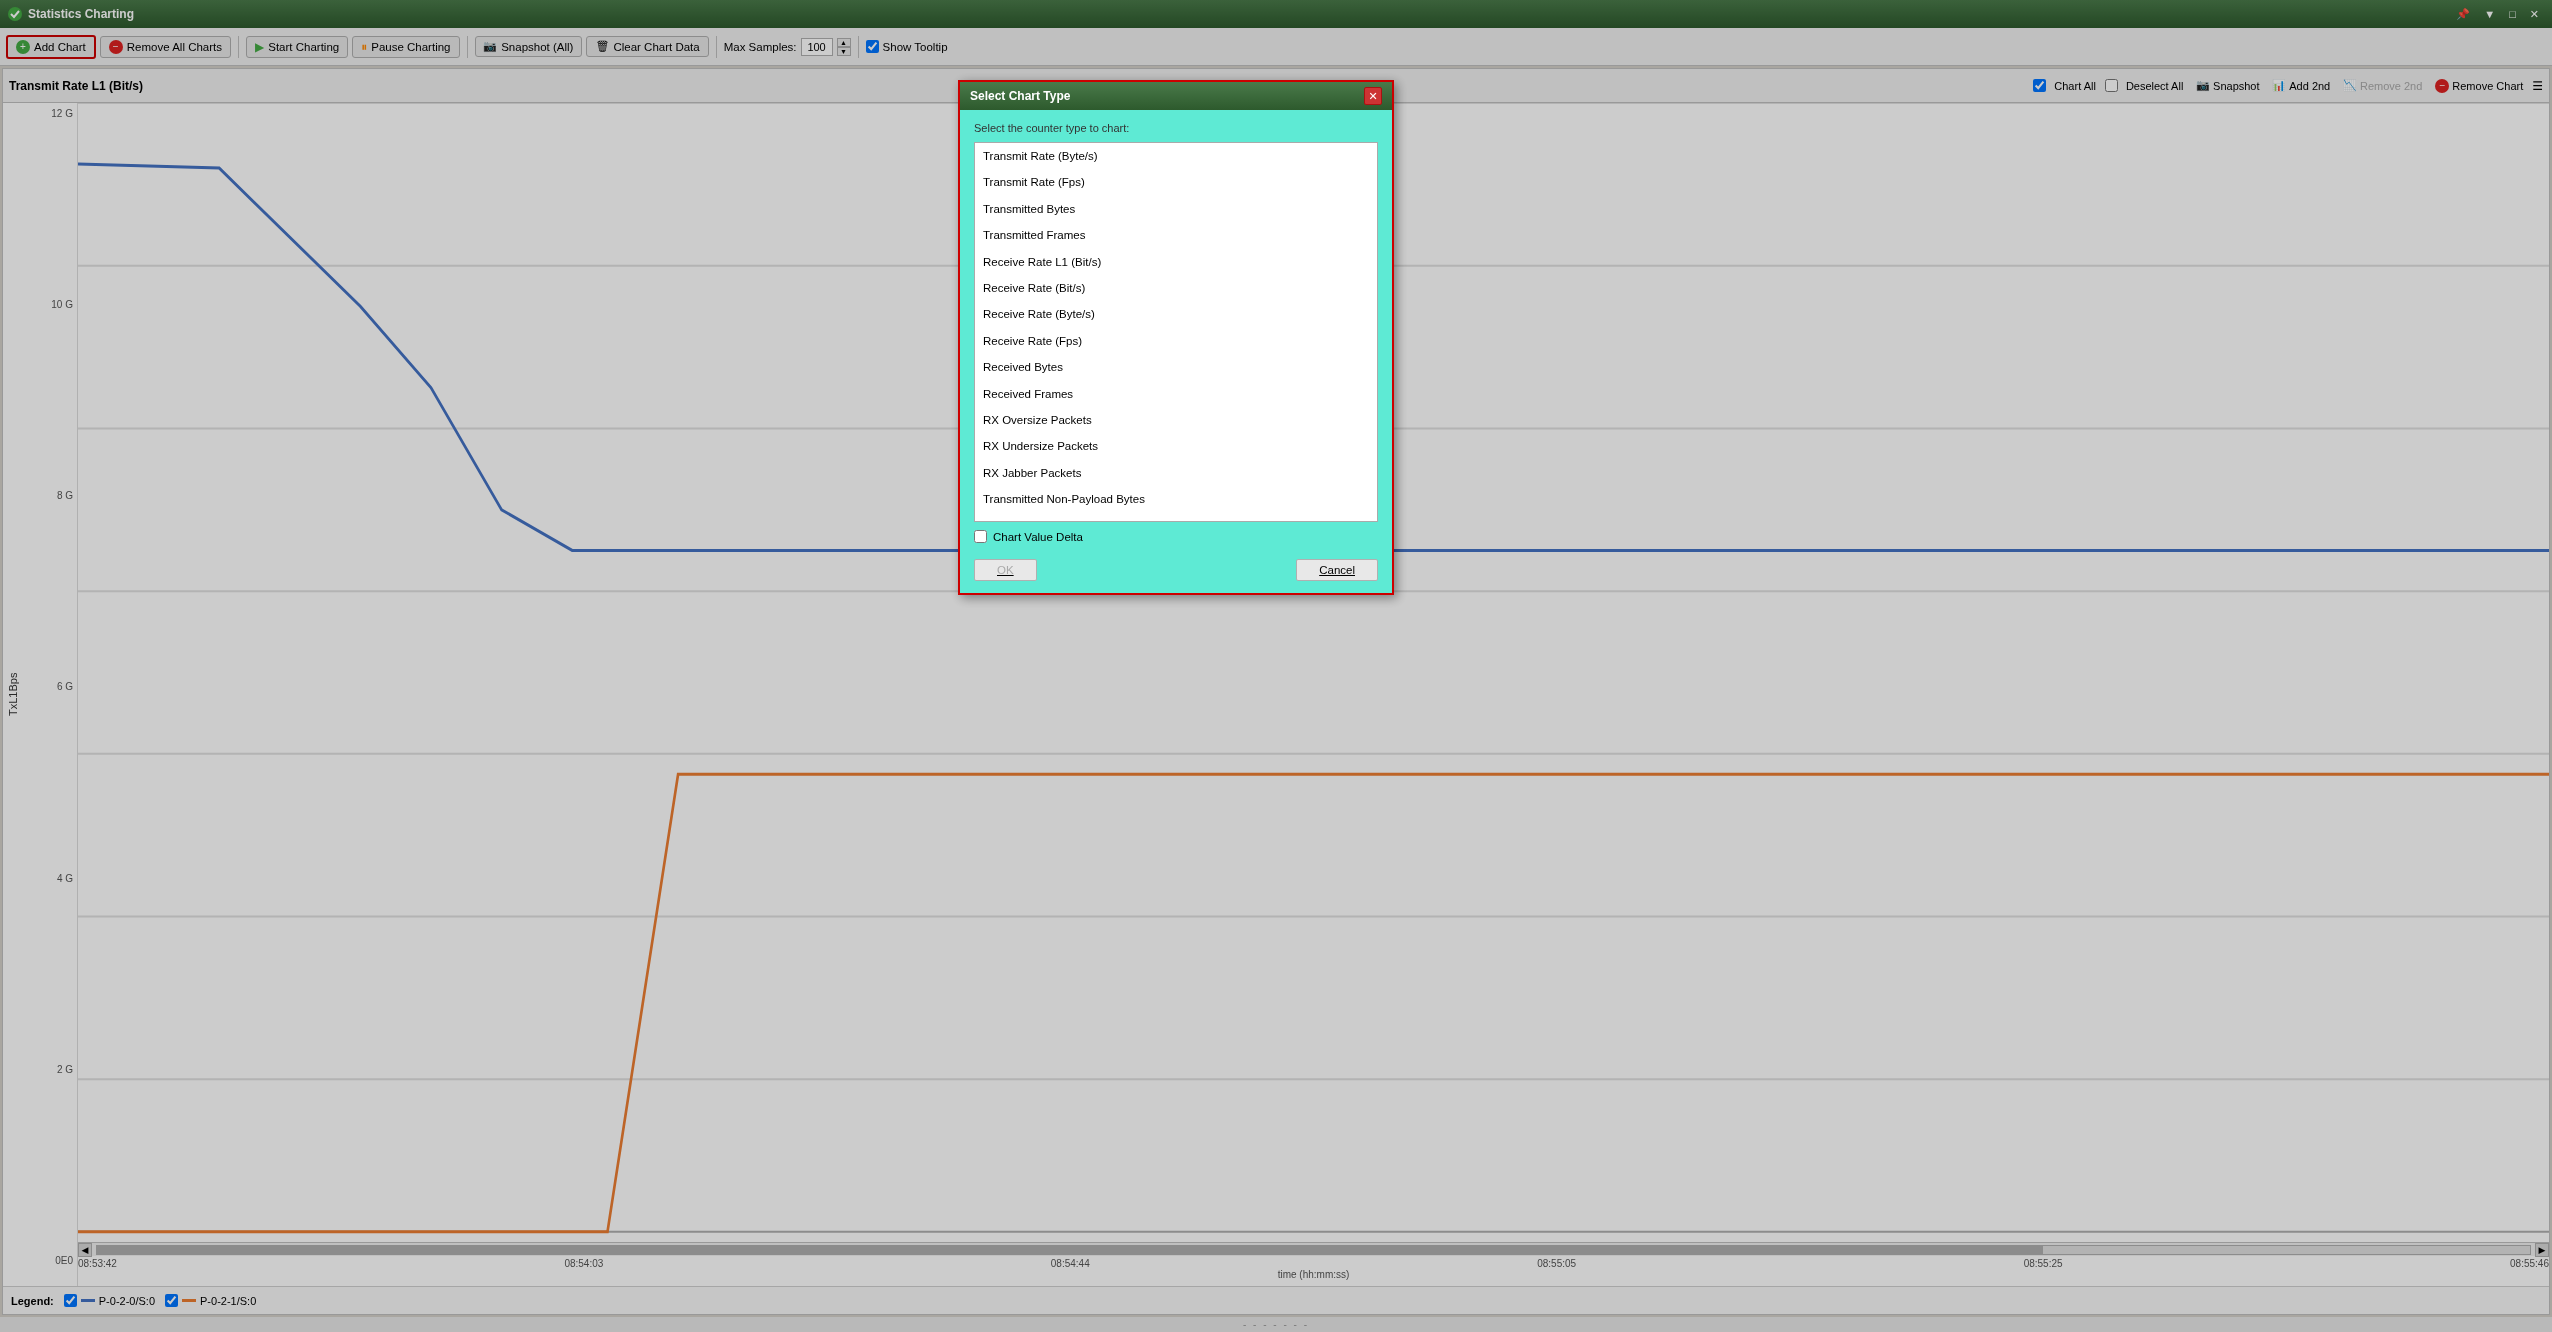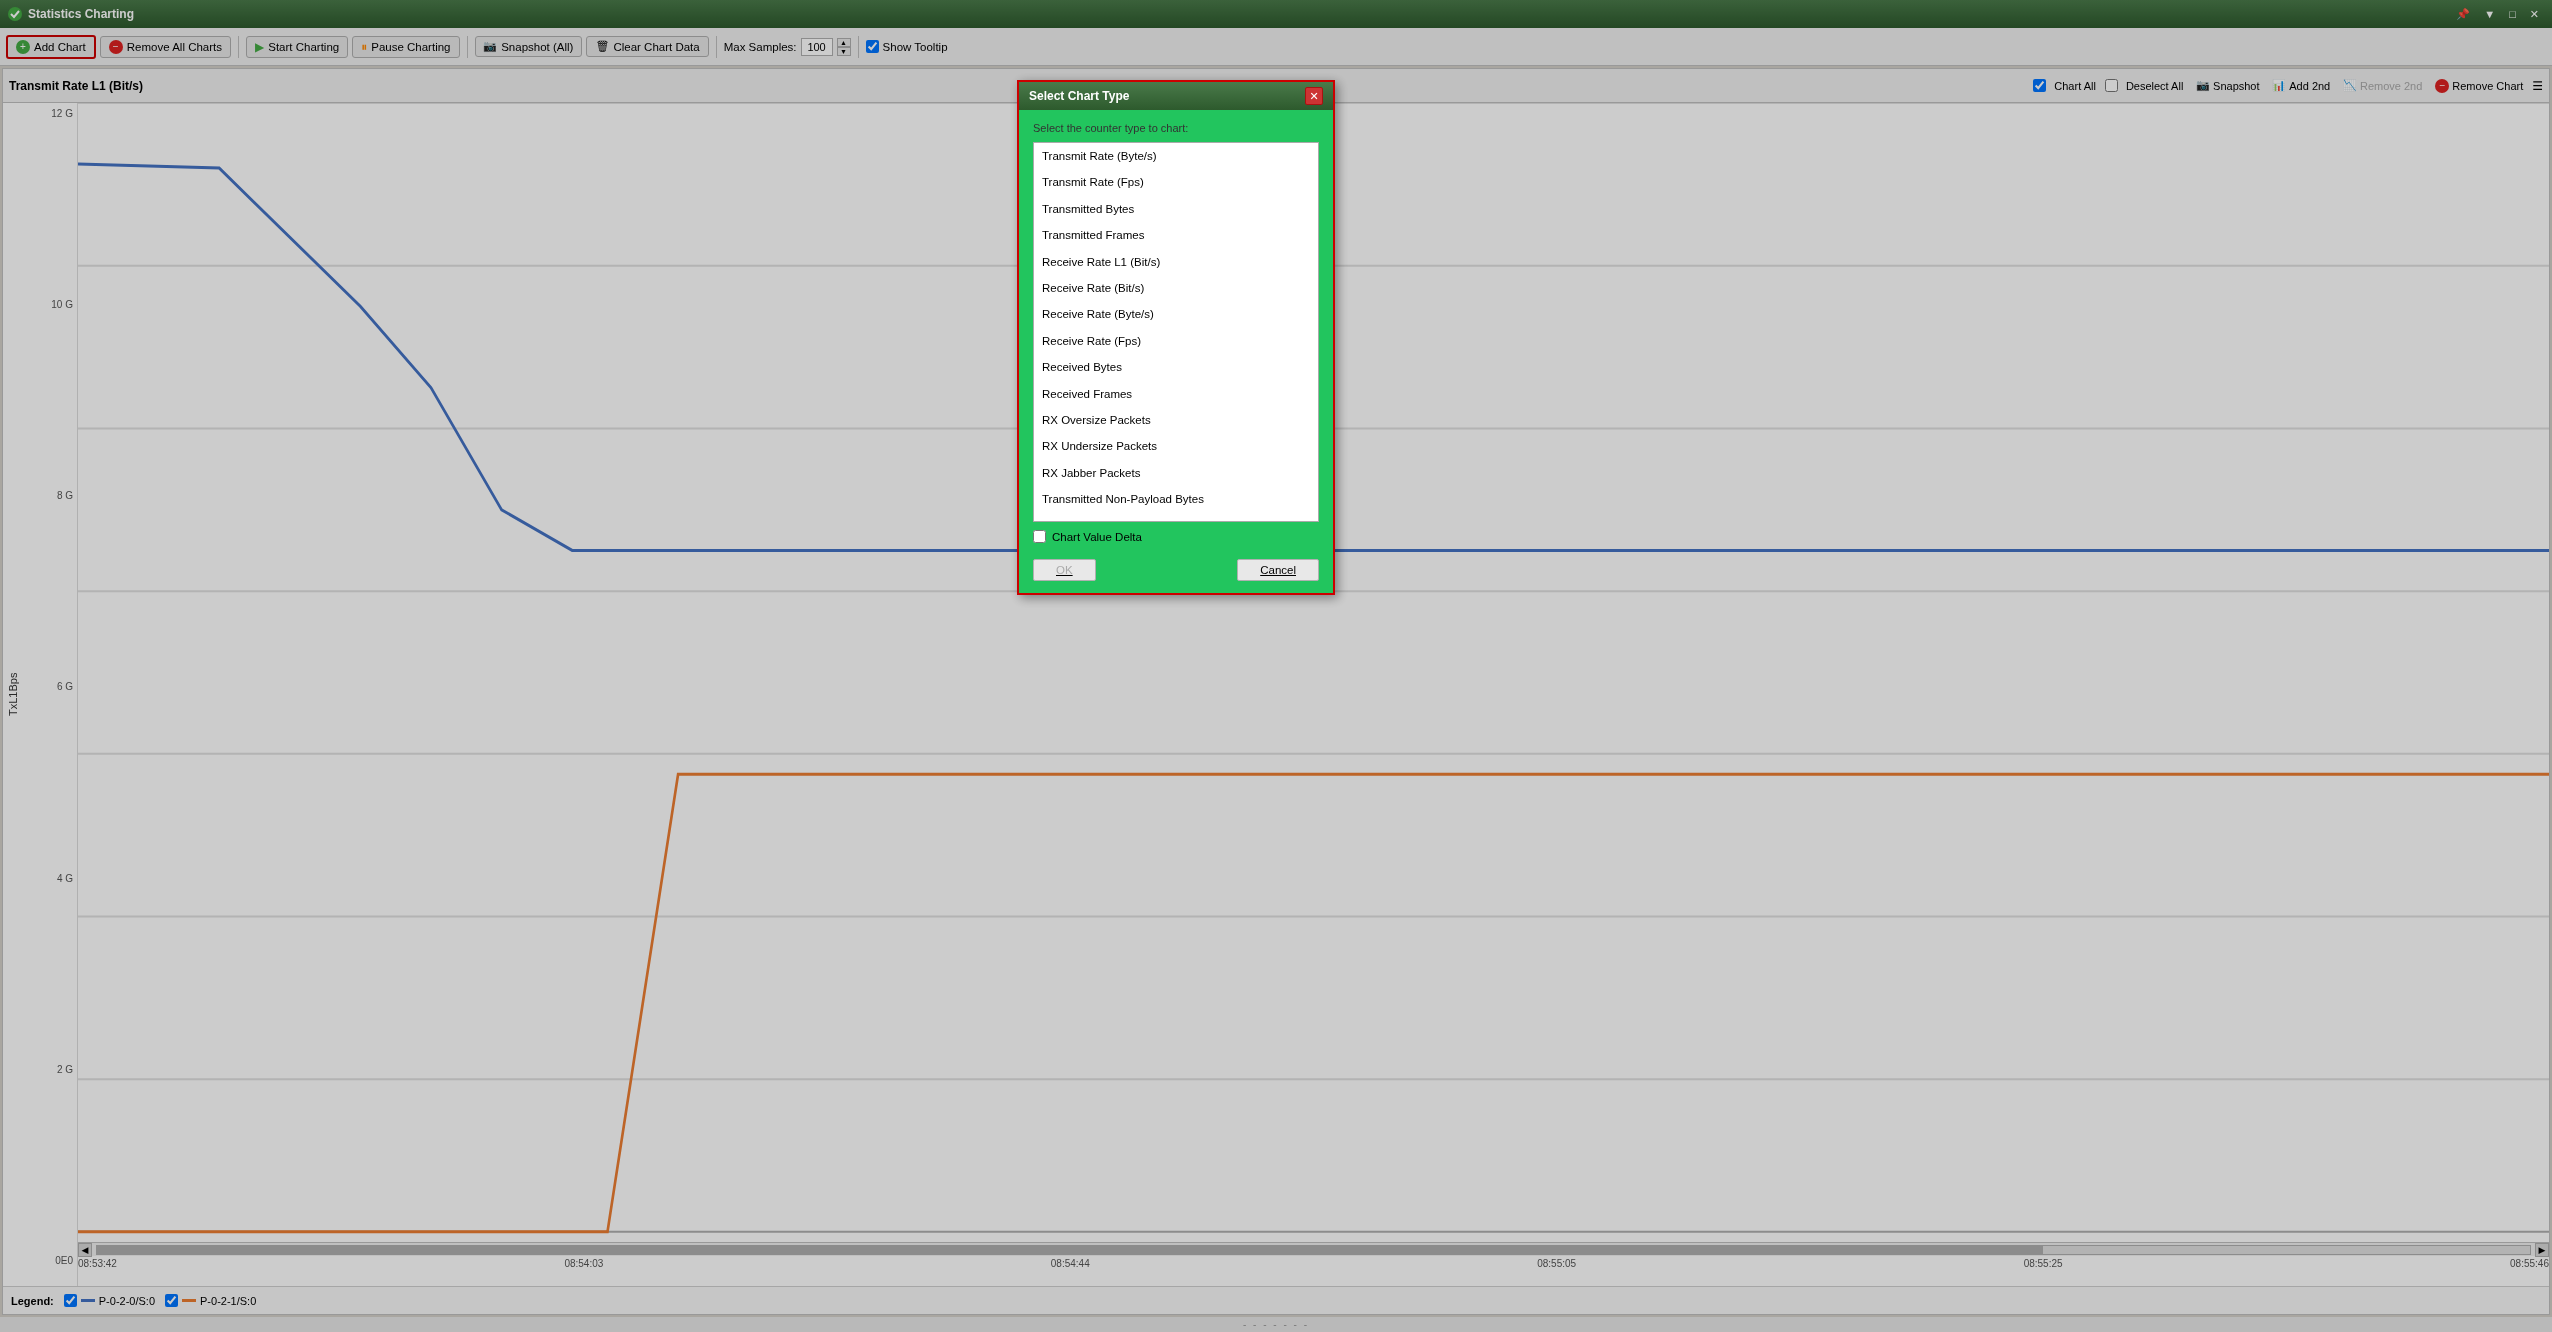--- a/index.html
+++ b/index.html
@@ -225,24 +225,24 @@
       top: 0; left: 0; right: 0; bottom: 0;
       background: rgba(0,0,0,0.2);
       display: flex;
       align-items: flex-start;
       justify-content: center;
       z-index: 1000;
     }
 
     
     .modal-dialog {
-      background: #22c55e;
+      background: #5eead4;
       border: 2px solid #cc0000;
       box-shadow: 3px 3px 10px rgba(0,0,0,0.4);
-      width: 318px;
+      width: 436px;
       margin-top: 80px;
       margin-left: -200px;
       display: flex;
       flex-direction: column;
     }
 
     .modal-titlebar {
       background: linear-gradient(to bottom, #4a7a4a, #2d5a2d);
       color: white;
       padding: 5px 10px;
@@ -478,20 +478,21 @@
 
         <div class="x-axis-area">
           <div class="x-axis-ticks">
             <span>08:53:42</span>
             <span>08:54:03</span>
             <span>08:54:44</span>
             <span>08:55:05</span>
             <span>08:55:25</span>
             <span>08:55:46</span>
           </div>
+          <div class="x-axis-label">time (hh:mm:ss)</div>
         </div>
       </div>
     </div>
 
     <div class="legend-bar">
       <span style="font-weight:bold;">Legend:</span>
       <div class="legend-item">
         <input type="checkbox" checked="" style="">
         <div class="legend-color" style="background:#4472C4;"></div>
         <span>P-0-2-0/S:0</span>

